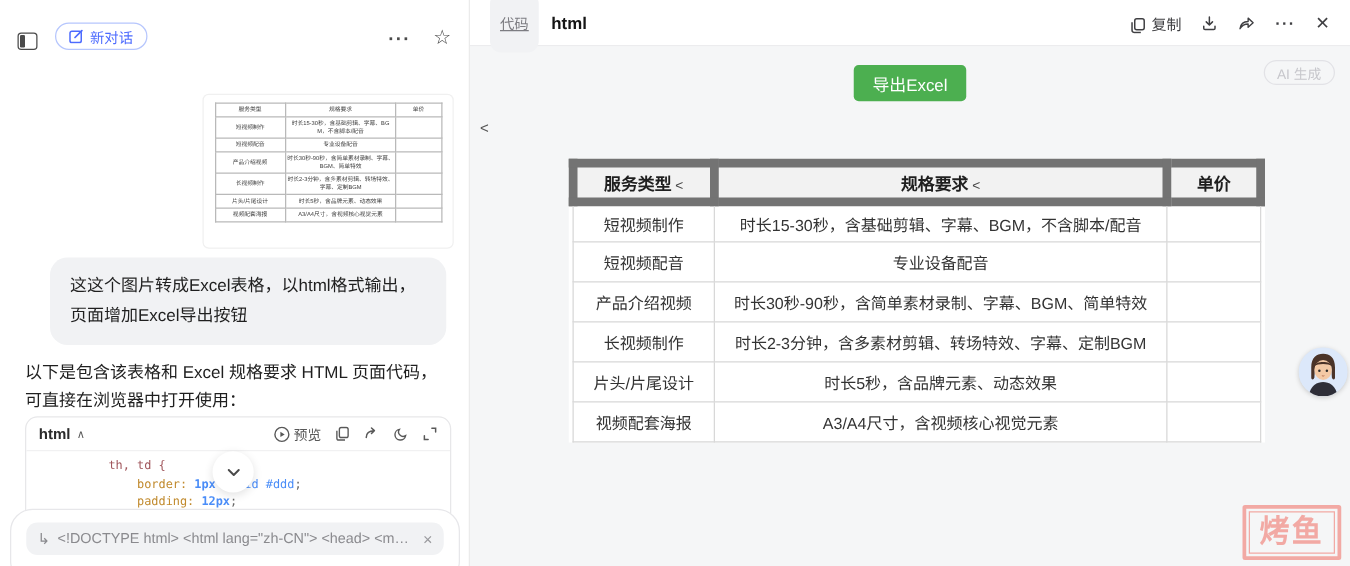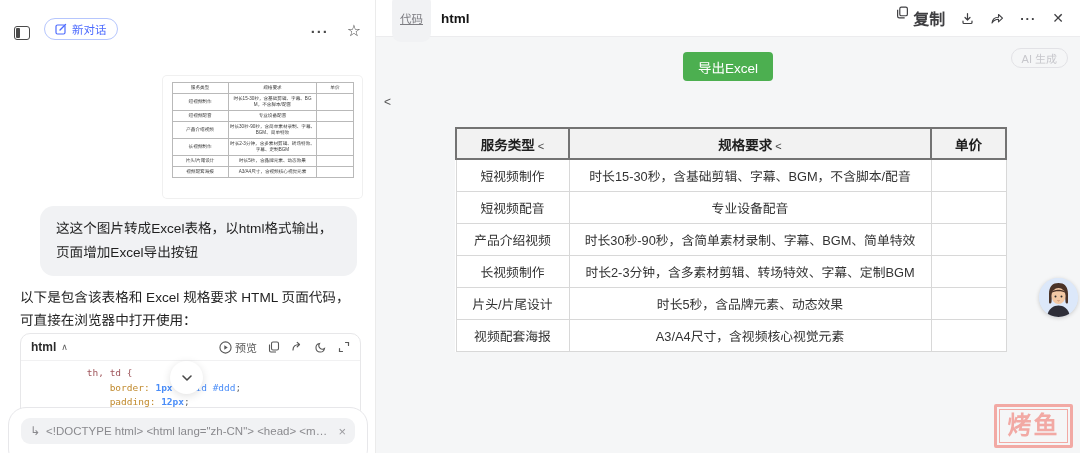--- a/index.html
+++ b/index.html
@@ -60,36 +60,36 @@
   .quote-text { flex:1; font-size:11.5px; color:#8a8a8e; white-space:nowrap; overflow:hidden; text-overflow:ellipsis; }
   .chip-close { color:#9a9a9e; font-size:13px; cursor:pointer; flex:0 0 auto; }
 
   
   .right-panel { position:relative; width:704px; height:453px; background:#f5f6f7; overflow:hidden; }
   .artifact-header { position:absolute; top:0; left:0; right:0; height:37px; background:#fff;
     border-bottom:1px solid #ececee; display:flex; align-items:center; padding:0 16px; }
   .code-badge { background:#f1f2f4; color:#7d7d82; font-size:11.5px; border-radius:9px; padding:16px 8px;text-decoration:underline; }
   .artifact-title { font-size:13.5px; font-weight:bold; color:#151515; margin-left:10px; }
   .header-actions { margin-left:auto; display:flex; align-items:center; gap:16px; color:#3f3f42; }
-  .header-actions .act { display:flex; align-items:flex-start; gap:4px; font-size:16px; cursor:pointer;font-weight:bold; }
+  .header-actions .act { display:flex; align-items:flex-end; gap:4px; font-size:12px; cursor:pointer; }
   .header-actions svg { display:block; }
   .hx { font-size:14px; cursor:pointer; } .hdots { font-size:13px; font-weight:bold; letter-spacing:1px; cursor:pointer; }
 
   .collapse-arrow { position:absolute; left:8px; top:95px; font-size:12px; color:#555; cursor:pointer; }
 
   .export-btn { position:absolute; top:52px; left:352px; transform:translateX(-50%); height:29px; padding:0 15px;
     background:#4caf50; color:#fff; border:none; border-radius:4px; font-size:13.5px; cursor:pointer;
     font-family:"Liberation Sans","DejaVu Sans",sans-serif; }
   .ai-badge { position:absolute; top:48px; right:12px; height:20px; padding:0 10px; border:1px solid #e2e2e6;
     border-radius:11px; color:#c7c7cc; font-size:11px; display:flex; align-items:center; background:transparent; }
 
   .spec-table { position:absolute; top:127px; left:79px; border-collapse:collapse; table-layout:fixed; background:#fff; }
   .spec-table col.c1{width:113px} .spec-table col.c2{width:362px} .spec-table col.c3{width:75px}
   .spec-table th { background:#f2f2f2; font-size:13.5px; font-weight:bold; color:#1f1f1f;
-    border:2px solid #737373; height:31px; text-align:center; }
+    border:7px solid #737373; height:31px; text-align:center; }
   .spec-table td { border:1px solid #d8d8d8; font-size:12.8px; color:#333; text-align:center; height:32px; padding:0 6px; }
   .sort { font-size:11px; font-weight:normal; color:#444; margin-left:3px; }
 
   .assist-avatar { position:absolute; top:278px; left:663px; width:39px; height:39px; border-radius:50%;
     overflow:hidden; box-shadow:0 1px 4px rgba(0,0,0,0.18); cursor:pointer; background:#dce8fa; }
   .assist-avatar svg { display:block; }
 
   .seal-watermark { position:absolute; top:404px; left:618px; width:79px; height:44px;
     border:3px solid #f2a9a4; border-radius:2px; display:flex; align-items:center; justify-content:center; }
   .seal-inner { width:69px; height:34px; border:1.5px solid #f2a9a4; display:flex; align-items:center; justify-content:center; }

